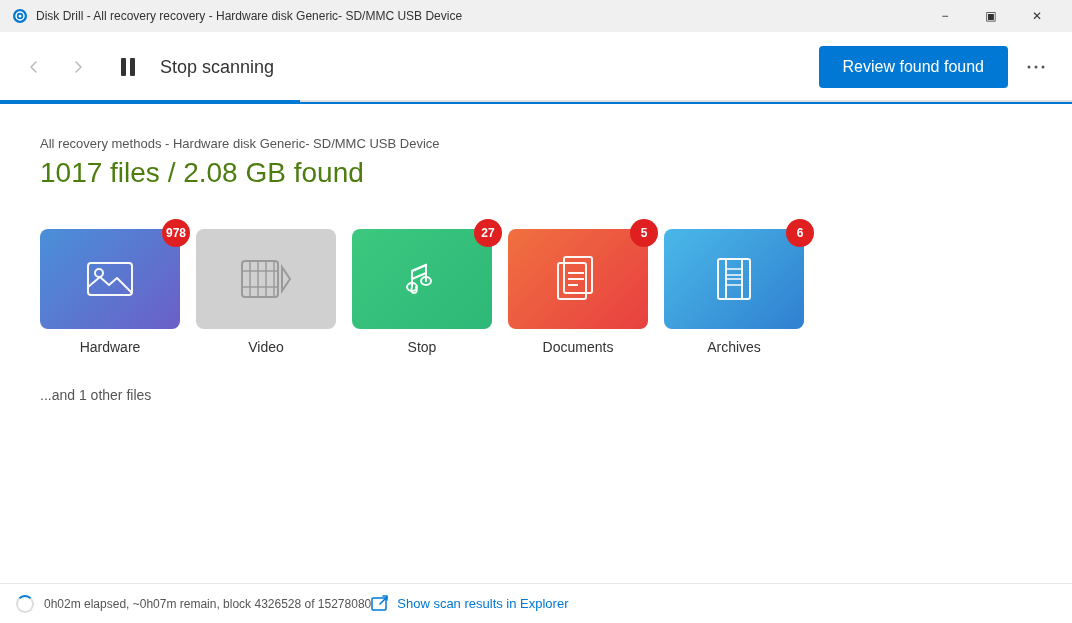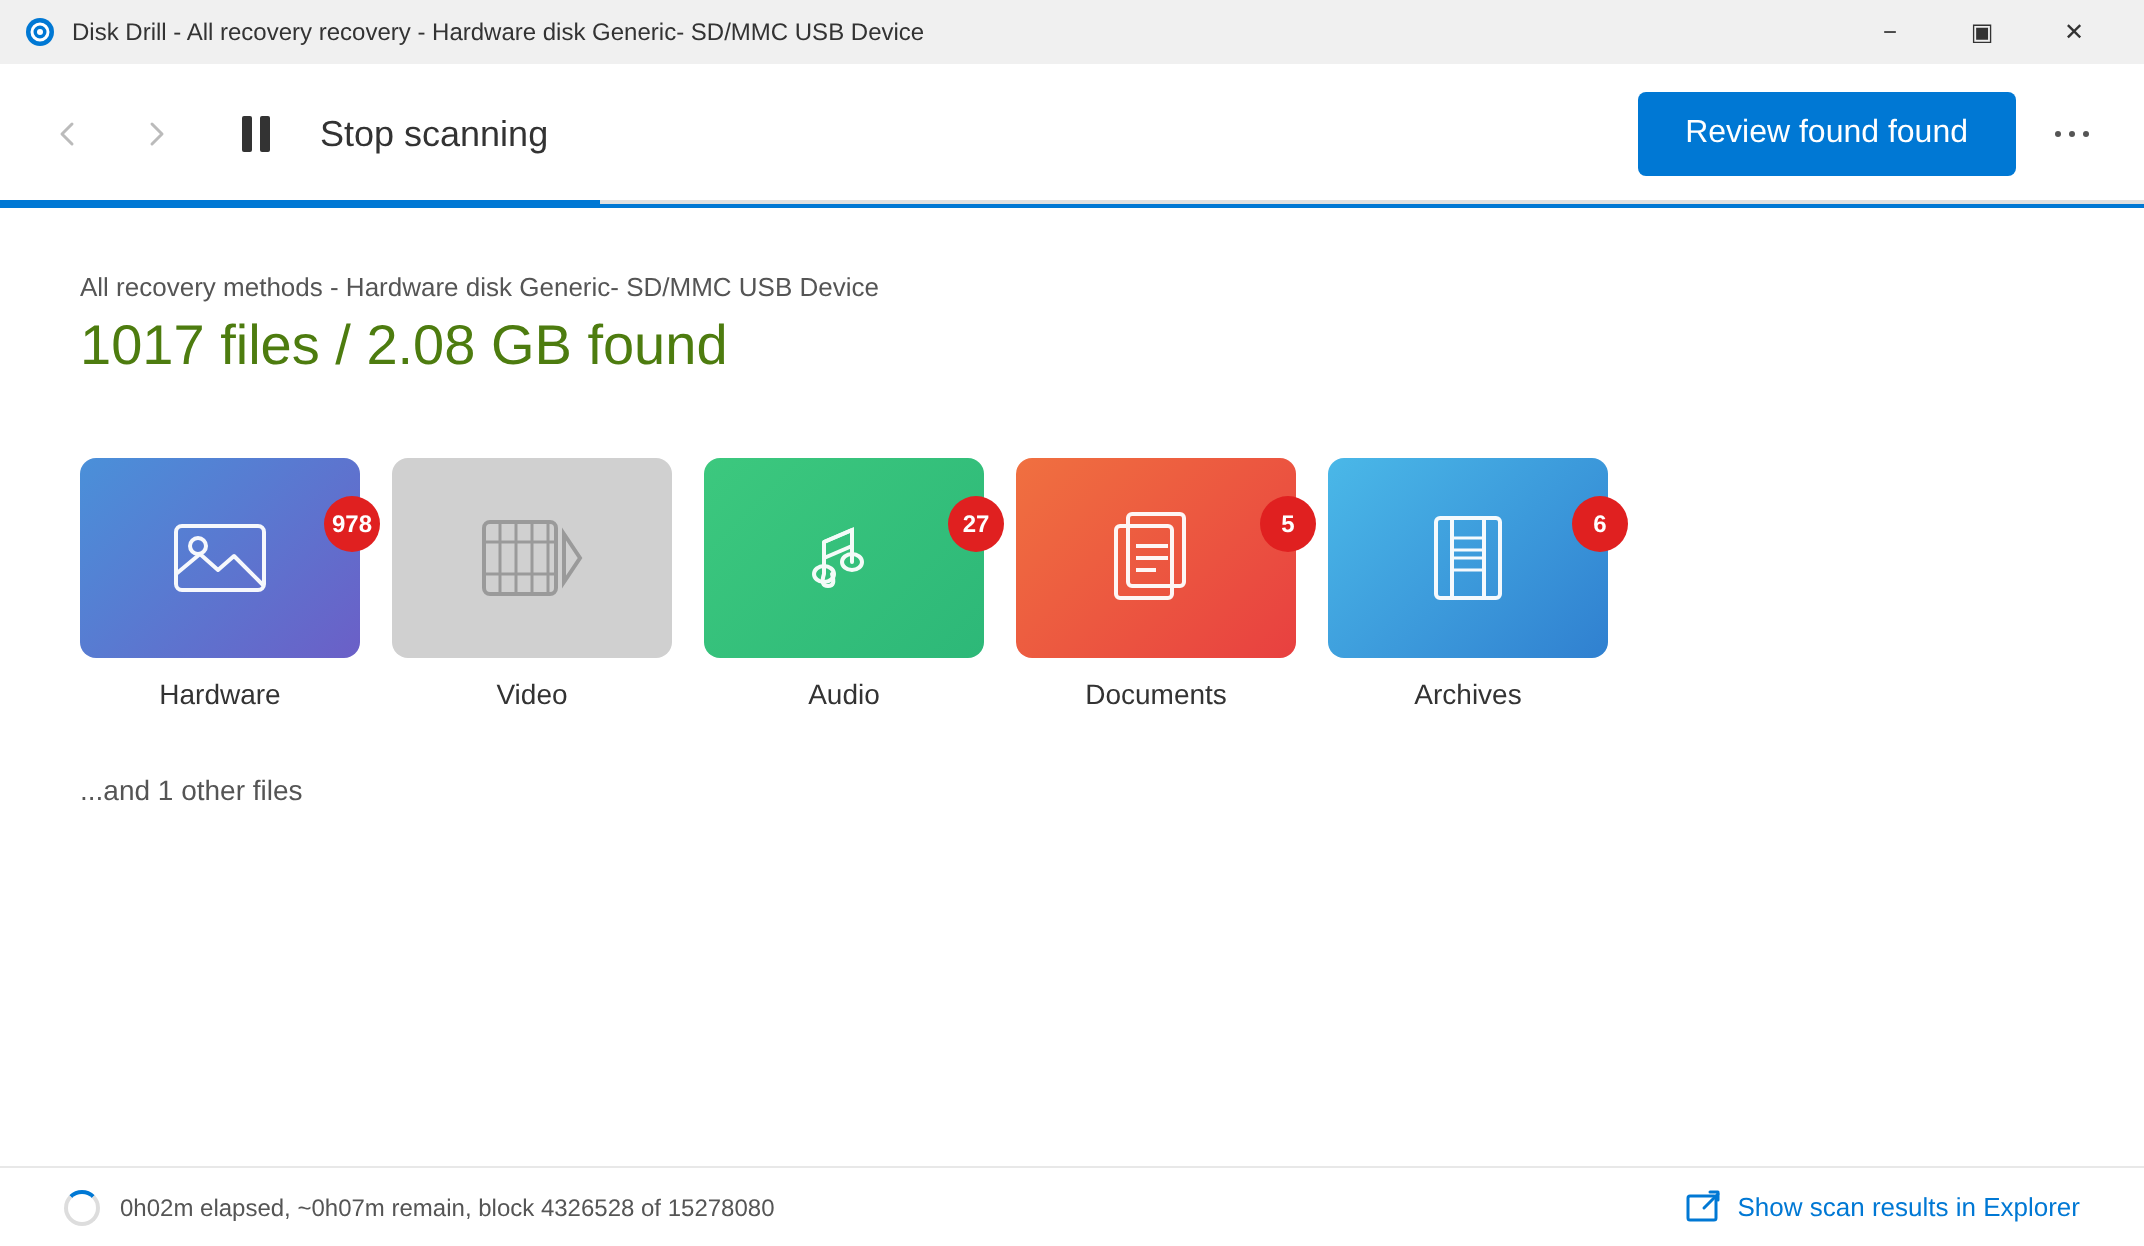--- a/index.html
+++ b/index.html
@@ -201,21 +201,20 @@
       color: #fff;
       border-radius: 50%;
       width: 28px;
       height: 28px;
       font-size: 12px;
       font-weight: 600;
       display: flex;
       align-items: center;
       justify-content: center;
       z-index: 1;
-      margin-top: 29px;
     }
     .card-label {
       font-size: 14px;
       color: #333;
     }
 
     
     .card-pictures {
       background: linear-gradient(135deg, #4a90d9, #6b5fc7);
     }
@@ -250,22 +249,21 @@
     .other-files {
       font-size: 14px;
       color: #555;
     }
 
     
     .statusbar {
       height: 40px;
       display: flex;
       align-items: center;
-      justify-content: space-between;
-      padding: 0 32px;
+      padding: 0 16px;
       border-top: 1px solid #e8e8e8;
       background: #fff;
       flex-shrink: 0;
     }
     .status-left {
       display: flex;
       align-items: center;
       gap: 10px;
       font-size: 12px;
       color: #555;
@@ -386,21 +384,21 @@
       <div class="card-icon-wrap card-audio">
         <div class="card-badge">27</div>
         <svg class="card-svg" viewBox="0 0 60 60">
           <path d="M20 22 L20 38 M20 22 L34 16 L34 32 M20 38 Q18 44 22 44 Q26 44 24 38" stroke="white" stroke-width="2" fill="none" stroke-linecap="round"></path>
           <ellipse cx="20" cy="38" rx="5" ry="4" fill="none" stroke="white" stroke-width="2"></ellipse>
           <ellipse cx="34" cy="32" rx="5" ry="4" fill="none" stroke="white" stroke-width="2"></ellipse>
           <path d="M20 22 L34 16" stroke="white" stroke-width="2"></path>
           <path d="M20 30 L34 24" stroke="white" stroke-width="2"></path>
         </svg>
       </div>
-      <span class="card-label">Audio</span>
+      <span class="card-label">Stop</span>
     </div>
 
     <div class="category-card">
       <div class="card-icon-wrap card-documents">
         <div class="card-badge">5</div>
         <svg class="card-svg" viewBox="0 0 60 60">
           <rect x="10" y="14" width="28" height="36" rx="2" fill="none" stroke="white" stroke-width="2"></rect>
           <rect x="16" y="8" width="28" height="36" rx="2" fill="none" stroke="white" stroke-width="2"></rect>
           <line x1="20" y1="24" x2="36" y2="24" stroke="white" stroke-width="2"></line>
           <line x1="20" y1="30" x2="36" y2="30" stroke="white" stroke-width="2"></line>

